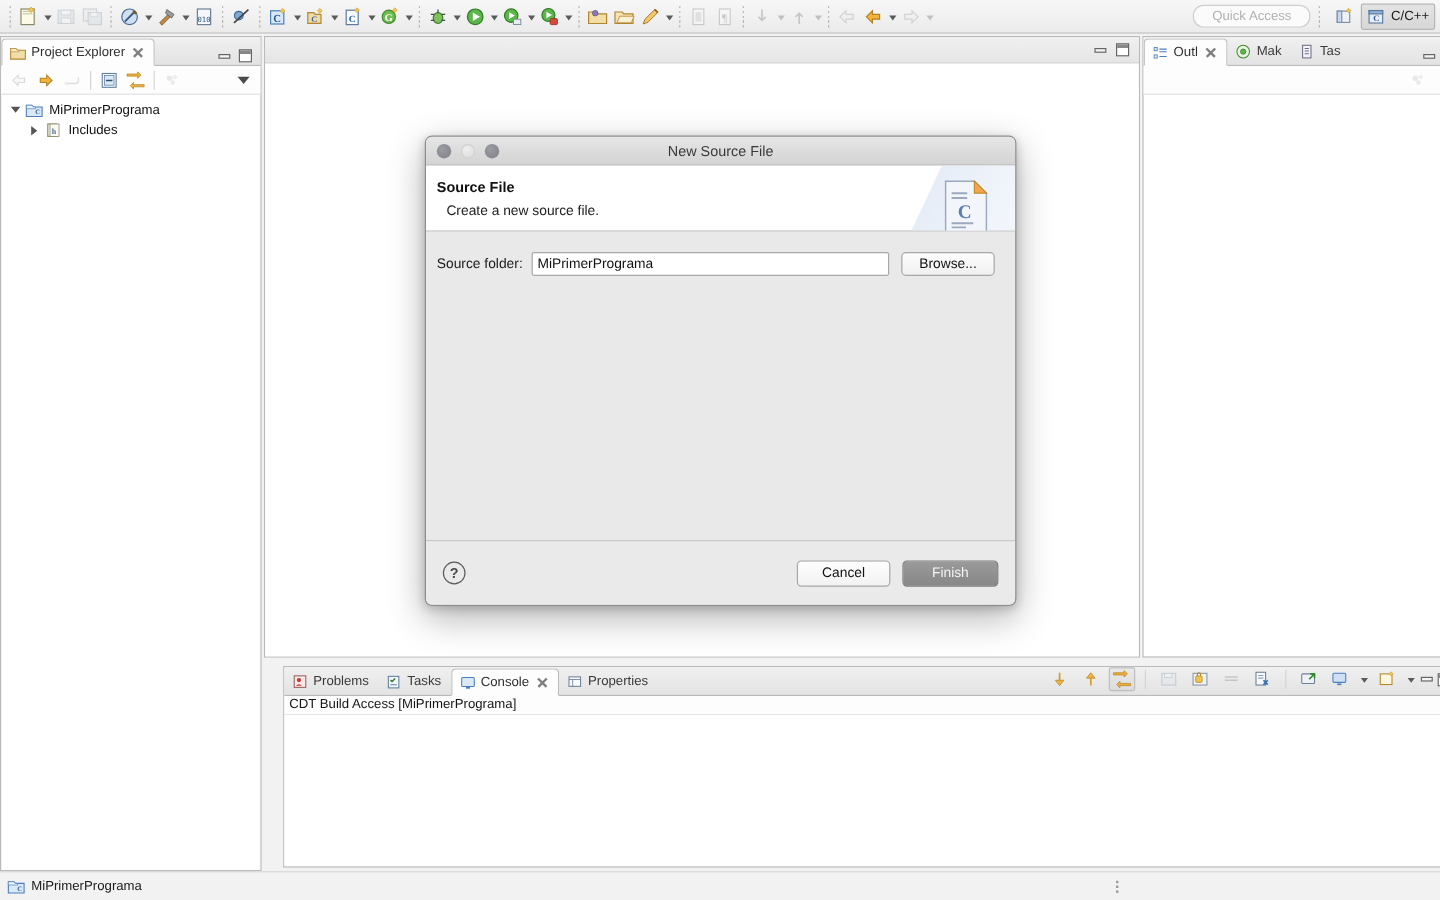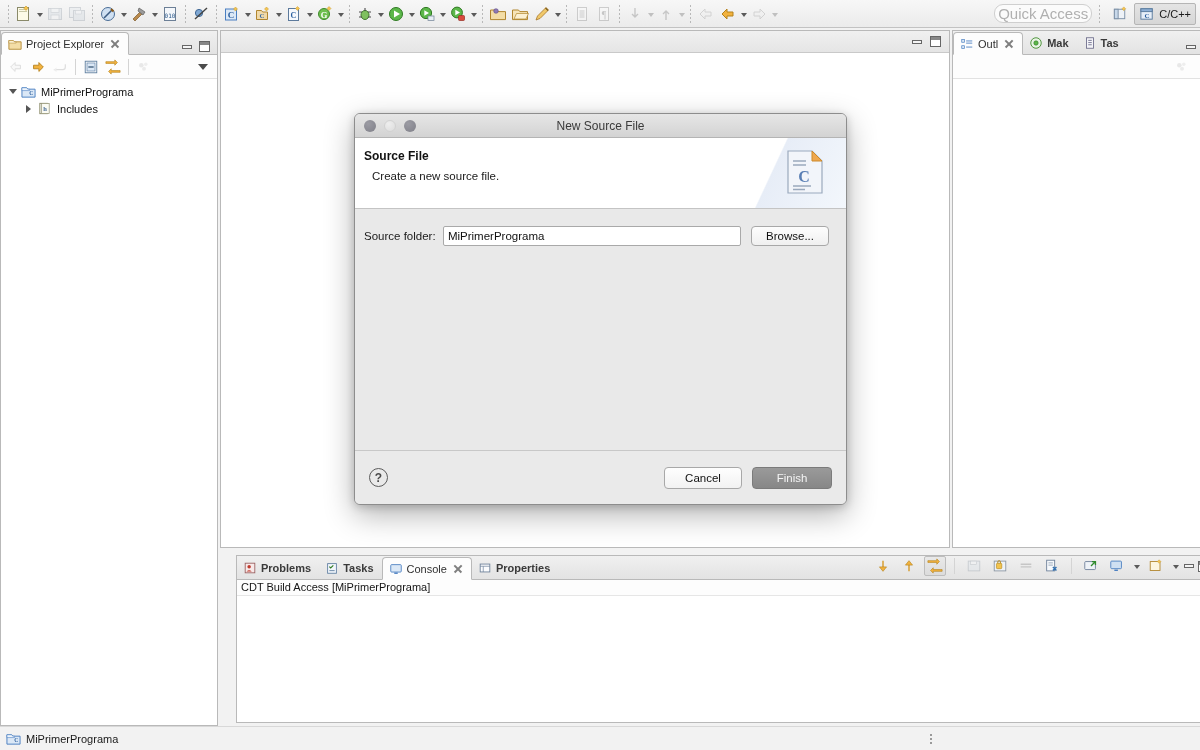--- a/index.html
+++ b/index.html
@@ -41,21 +41,21 @@
   }
   .tb-arrow.dis::after { border-top-color: #c0c0c0; }
   .icon-svg { display: block; }
 
   .quick-access {
     margin-left: auto;
     width: 98px; height: 19px;
     border: 1px solid #cfcfcf; border-radius: 9px;
     background: #fbfbfb;
     display: flex; align-items: center; justify-content: center;
-    color: #b0b0b0; font-size: 15px;
+    color: #b0b0b0; font-size: 11px;
   }
   .persp-sep {
     width: 1px; height: 18px; margin: 0 7px;
     background: repeating-linear-gradient(to bottom, #b8b8b8 0 2px, transparent 2px 4px);
   }
   .persp-btn {
     display: flex; align-items: center; height: 22px; padding: 0 4px;
     border: 1px solid transparent; border-radius: 2px;
   }
   .persp-btn.active {
@@ -73,21 +73,20 @@
   .panel-tabbar {
     height: 24px; position: relative;
     background: linear-gradient(to bottom, #f0f0f0, #e3e3e3);
     border-bottom: 1px solid #b9b9b9;
     display: flex; align-items: flex-end;
   }
   .ptab {
     display: flex; align-items: center; height: 23px; padding: 0 8px 0 6px;
     font-size: 11px; color: #303030; position: relative; gap: 4px;
     border-right: 1px solid #c8c8c8;
-    font-weight: bold;
   }
   .ptab.active {
     background: #fdfdfd;
     border-top: 1px solid #b9b9b9;
     border-left: 1px solid #b9b9b9;
     border-right: 1px solid #b9b9b9;
     border-bottom: 1px solid #fdfdfd;
     margin-bottom: -1px;
     border-radius: 4px 4px 0 0;
     font-weight: normal;
@@ -184,21 +183,21 @@
   .traffic { display: flex; gap: 8px; padding-left: 9px; }
   .tl { width: 12px; height: 12px; border-radius: 50%; }
   .tl.close { background: radial-gradient(circle at 35% 30%, #9b9ba3, #808089); }
   .tl.min   { background: radial-gradient(circle at 35% 30%, #eeeeee, #dcdcdc); border: 1px solid #d2d2d2; }
   .tl.zoom  { background: radial-gradient(circle at 35% 30%, #9b9ba3, #808089); }
   .dlg-title {
     position: absolute; left: 0; right: 0; text-align: center;
     font-size: 12px; color: #3a3a3a;
   }
   .dlg-header {
-    height: 71px; background: #fff; border-bottom: 1px solid #c4c4c4;
+    height: 55px; background: #fff; border-bottom: 1px solid #c4c4c4;
     position: relative; padding: 11px 0 0 9px; overflow: hidden;
   }
   .dlg-header::after {
     content: ""; position: absolute; right: 0; top: 0; width: 120px; height: 100%;
     background: linear-gradient(115deg, rgba(255,255,255,0) 40%, #e7edf7 41%, #f3f7fc 100%);
   }
   .dlg-h-title { font-size: 12px; font-weight: bold; color: #111; }
   .dlg-h-sub { font-size: 11.5px; color: #202020; margin-top: 7px; margin-left: 8px; }
   .dlg-banner-icon { position: absolute; right: 22px; top: 11px; z-index: 2; }
   .dlg-form { padding: 17px 17px 0 9px; }

